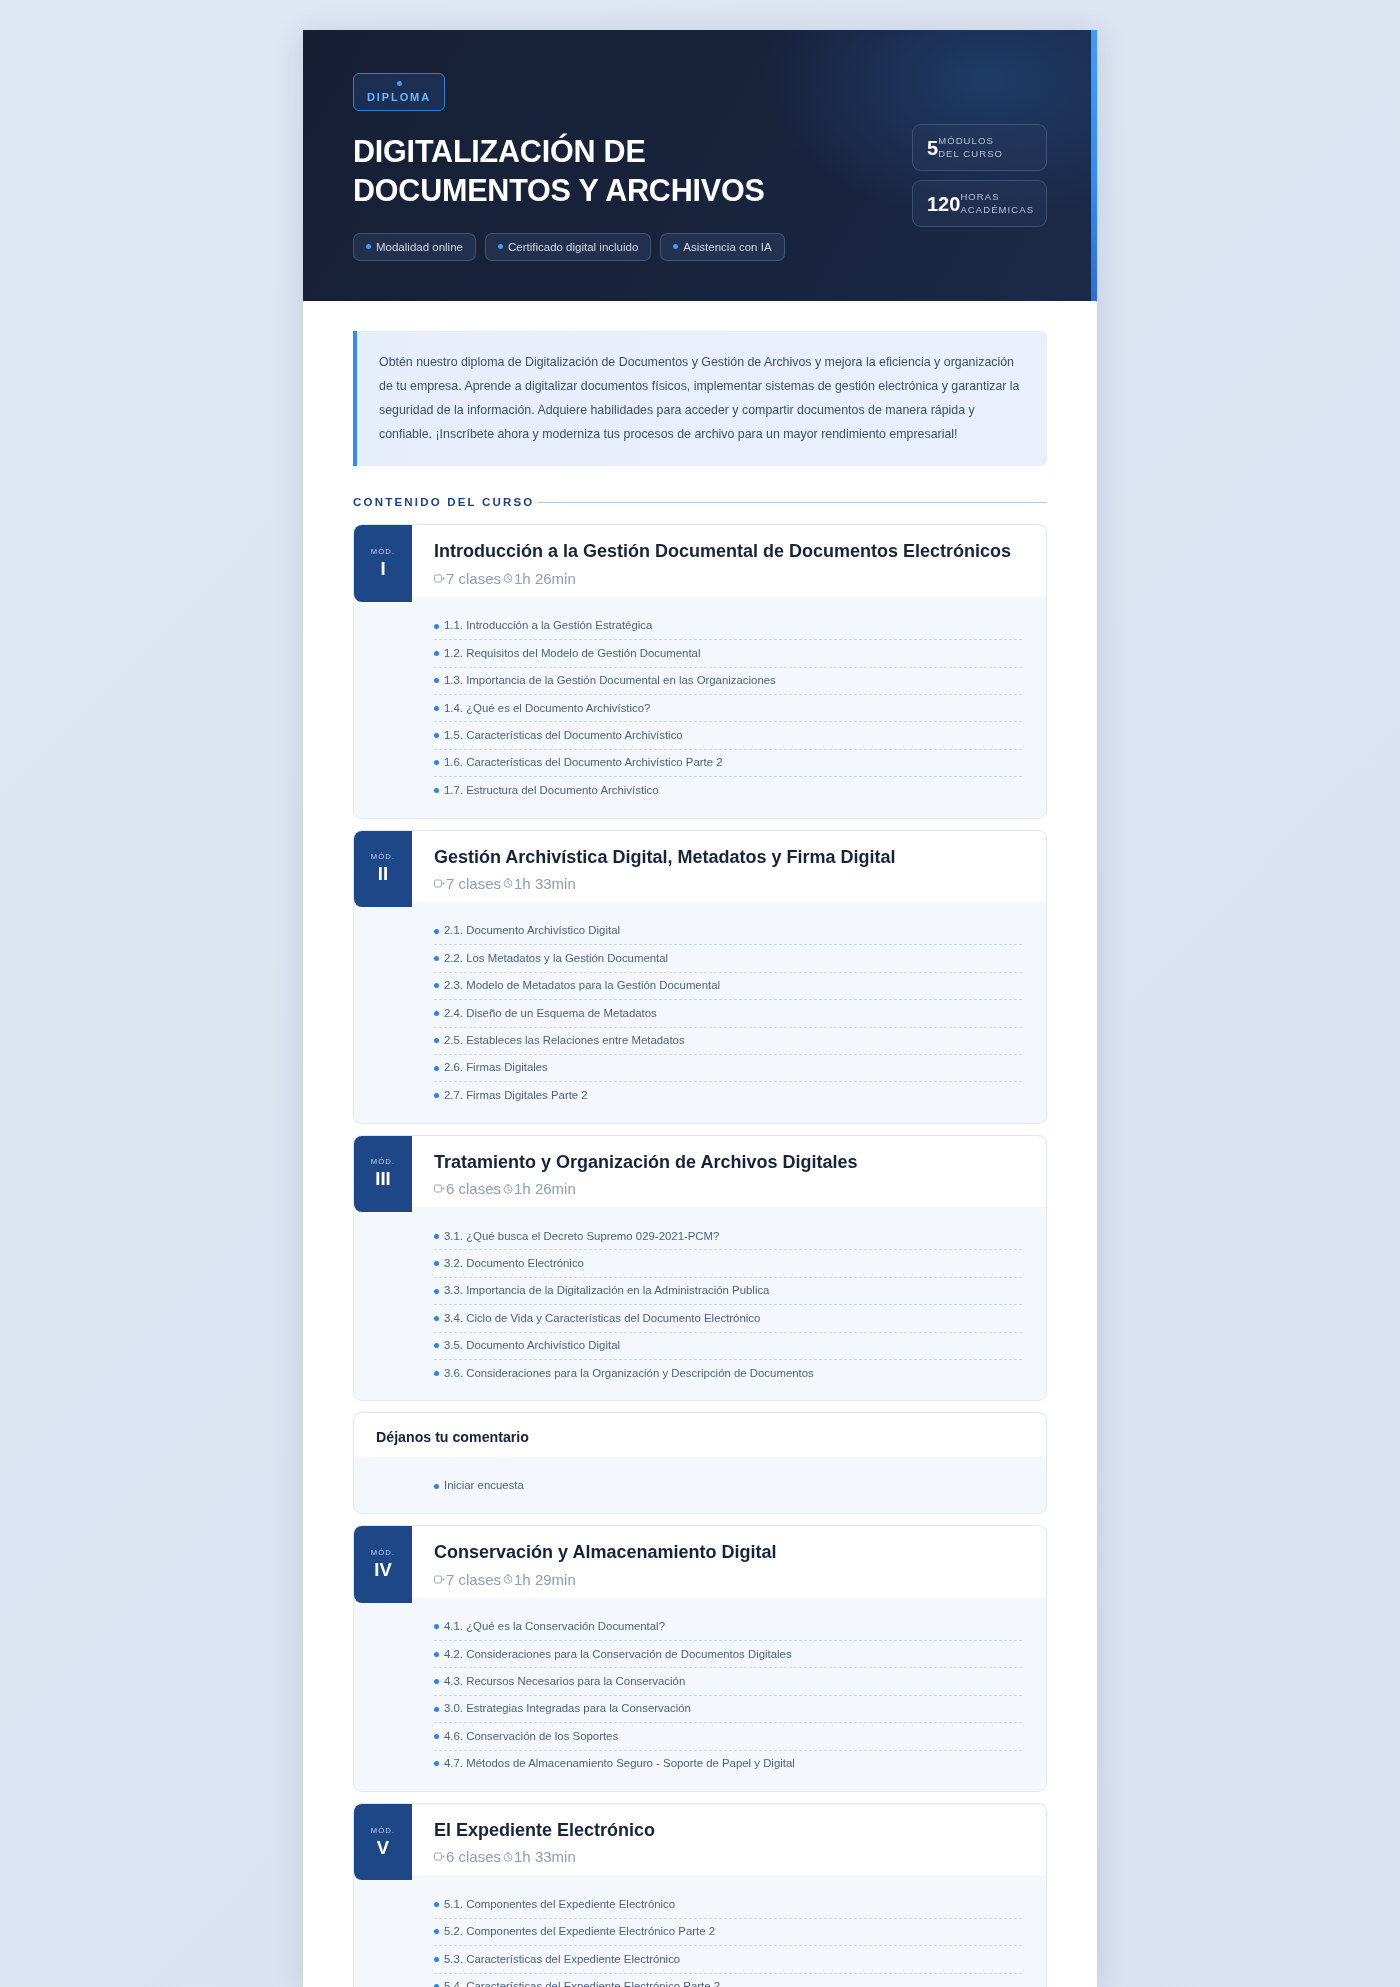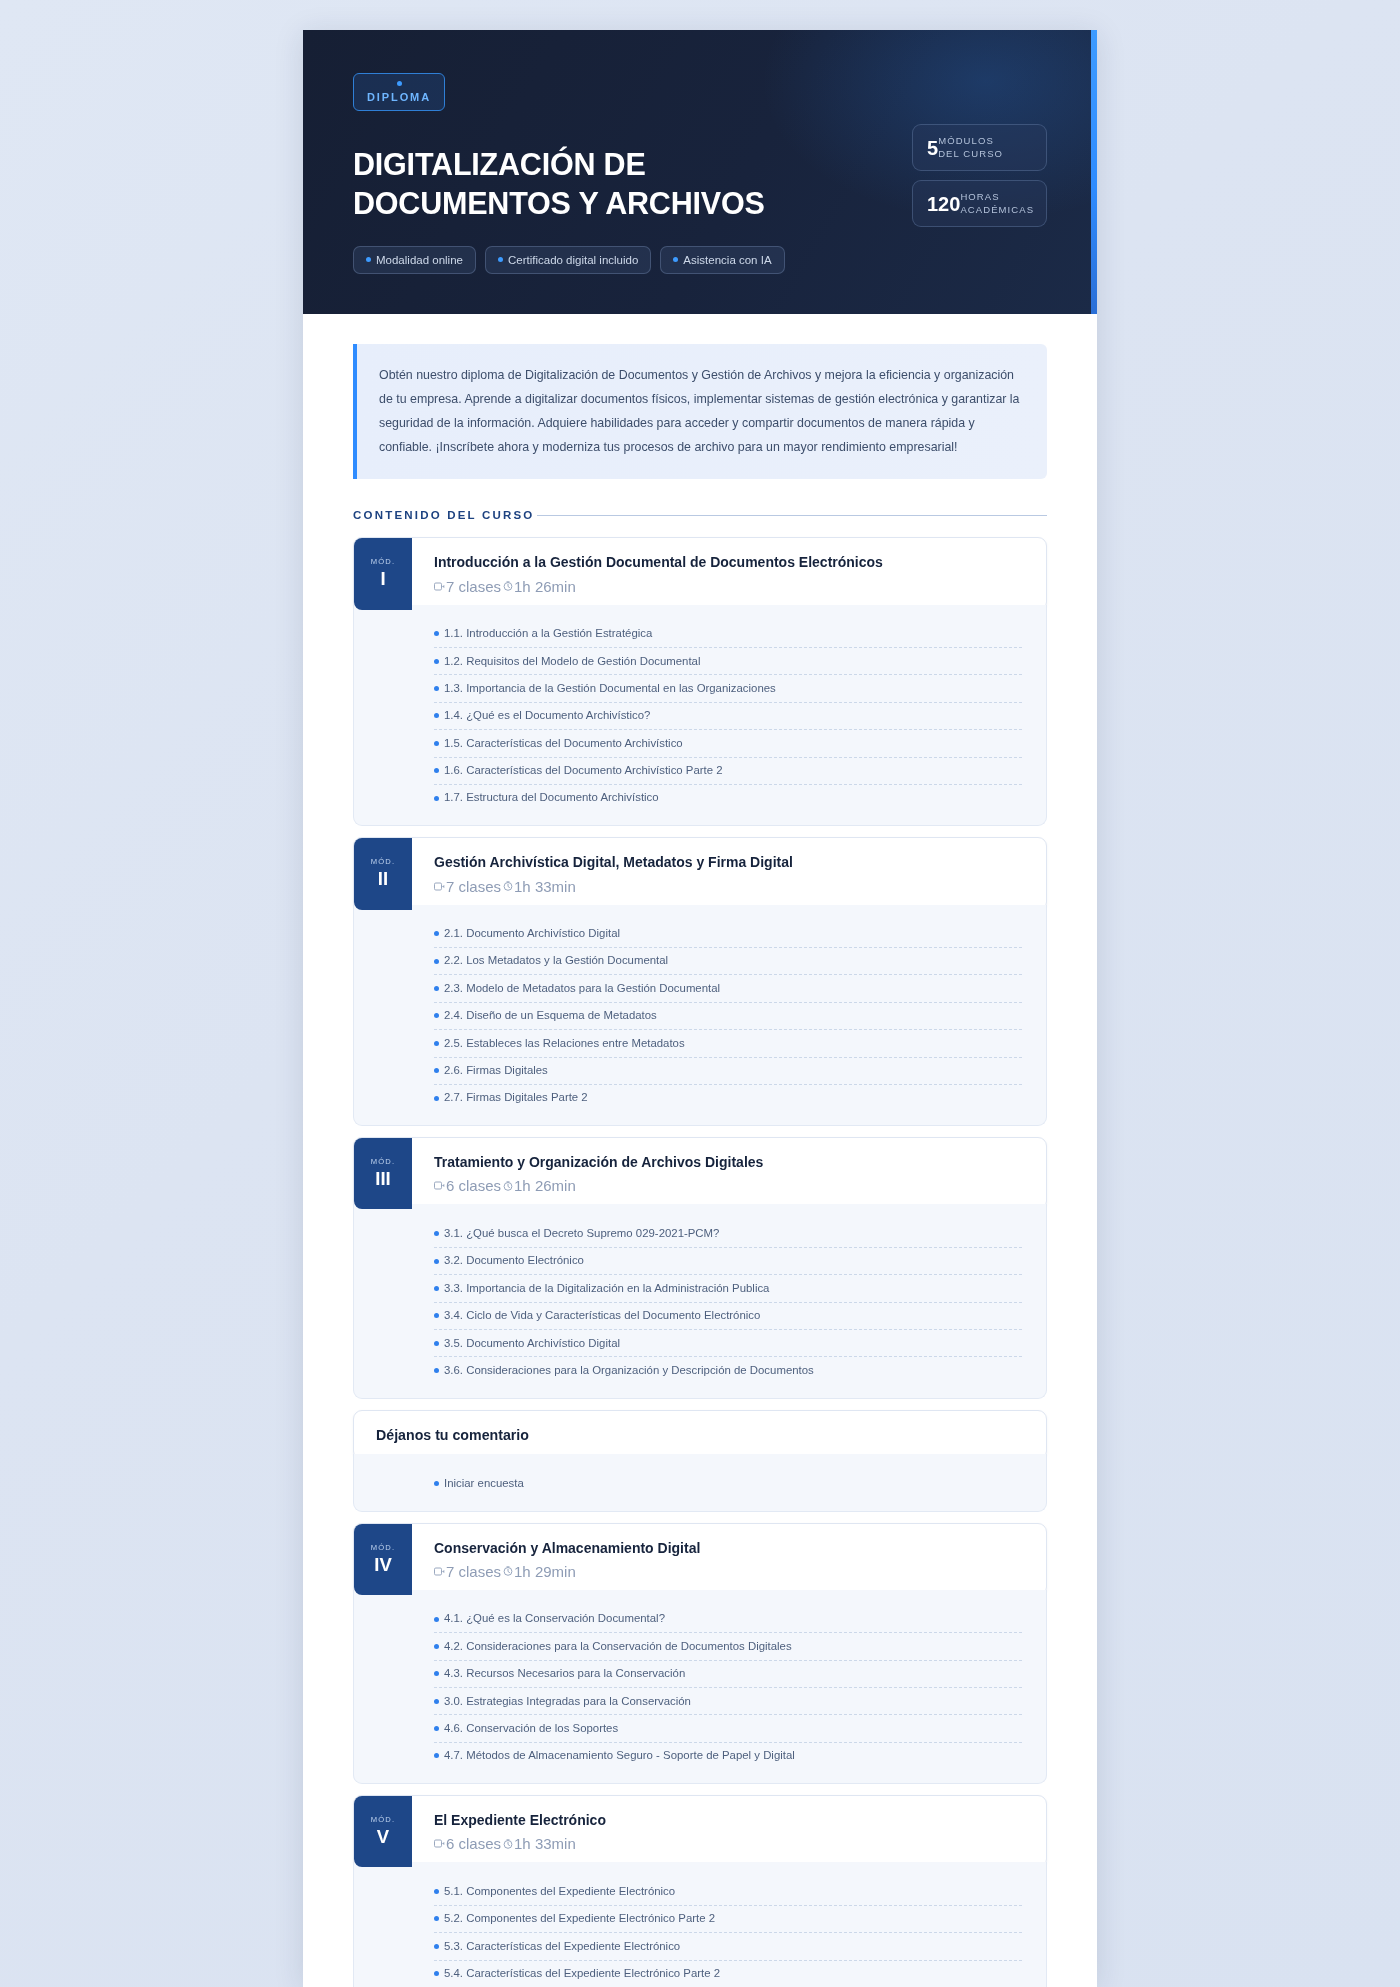--- a/index.html
+++ b/index.html
@@ -60,21 +60,21 @@
     flex-direction: column;
   }
   .chip-diploma .dot { width: 5px; height: 5px; border-radius: 50%; background: #3d9bff; display:block; }
 
   .hero-title {
     color: #ffffff;
     font-size: 30.5px;
     font-weight: bold;
     line-height: 1.29;
     letter-spacing: -0.2px;
-    margin-top: 34px;
+    margin-top: 21px;
     max-width: 430px;
   }
 
   .feature-row { display: flex; gap: 9px; margin-top: 22px; flex-wrap: wrap; }
   .feature-chip {
     display: inline-flex;
     align-items: center;
     gap: 5px;
     border: 1px solid rgba(125,150,190,0.35);
     border-radius: 7px;
@@ -140,21 +140,21 @@
     display: flex;
     flex-direction: column;
     align-items: center;
     justify-content: center;
     padding: 13px 16px;
   }
   .mod-badge .kicker { font-size: 7.6px; letter-spacing: 1.2px; color: #bed2ee; text-transform: uppercase; }
   .mod-badge .roman { font-size: 18.5px; font-weight: bold; line-height: 1.25; margin-top: 1px; }
 
   .mod-info { padding: 15px 18px 15px 22px; flex: 1; display: flex; flex-direction: column; justify-content: center; }
-  .mod-title { color: #16233c; font-size: 14px; font-weight: bold; line-height: 1.3; }
+  .mod-title { color: #16233c; font-size: 18px; font-weight: bold; line-height: 1.3; }
   .mod-meta { display: flex; align-items: center; gap: 0; margin-top: 6px; color: #8e9cb5; font-size: 15px; }
   .mod-meta .ic { display: inline-flex; align-items: center; margin-right: 1px; }
   .mod-meta .gap { width: 2px; }
 
   .lessons {
     background: #f4f7fc;
     border: 1px solid #e2e9f4;
     border-top: none;
     border-radius: 0 0 9px 9px;
     margin: -6px 0 0 0;

